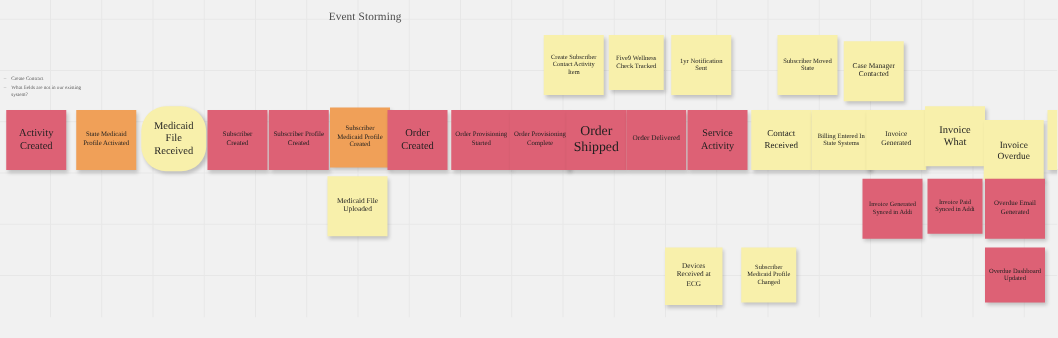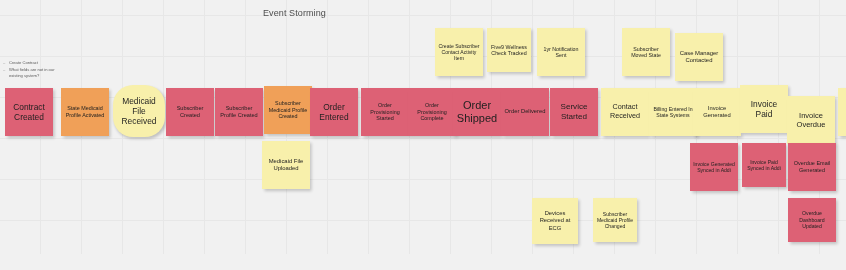--- a/index.html
+++ b/index.html
@@ -11,21 +11,21 @@
     position: relative;
     width: 846px;
     height: 254px;
     overflow: hidden;
     background-color: #f1f1f1;
     background-image:
       linear-gradient(to right, #e7e7e7 1px, transparent 1px),
       linear-gradient(to bottom, #e7e7e7 1px, transparent 1px);
     background-size: 41px 41px;
     background-position: -1px 15px;
-    font-family: Liberation Sans, sans-serif;
+    font-family: Liberation Serif, serif;
   }
   .board-title {
     position: absolute;
     left: 263px;
     top: 8px;
     font-size: 9px;
     color: #4d4d4d;
     letter-spacing: .1px;
     white-space: nowrap;
   }
@@ -78,42 +78,42 @@
 
   <div class="board-title">Event Storming</div>
 
   <ul class="notes-list">
     <li>Create Contract</li>
     <li>What fields are not in our existing system?</li>
   </ul>
 
   <div id="sticky-layer">
       <div class="note c-pink" style="left: 5px; top: 88px; width: 48px; height: 48px; font-size: 8.4px;">
-        <span>Contract Created</span>
+        <span>Activity Created</span>
       </div>
       <div class="note c-orange" style="left: 61px; top: 88px; width: 48px; height: 48px; font-size: 5.4px;">
         <span>State Medicaid Profile Activated</span>
       </div>
       <div class="note c-yellow" style="left: 113px; top: 85px; width: 52px; height: 52px; font-size: 8.4px; border-radius: 20px;">
         <span>Medicaid File Received</span>
       </div>
       <div class="note c-pink" style="left: 166px; top: 88px; width: 48px; height: 48px; font-size: 5.6px;">
         <span>Subscriber Created</span>
       </div>
       <div class="note c-pink" style="left: 215px; top: 88px; width: 48px; height: 48px; font-size: 5.6px;">
         <span>Subscriber Profile Created</span>
       </div>
       <div class="note c-orange" style="left: 264px; top: 86px; width: 48px; height: 48px; font-size: 5.4px;">
         <span>Subscriber Medicaid Profile Created</span>
       </div>
       <div class="note c-yellow" style="left: 262px; top: 141px; width: 48px; height: 48px; font-size: 5.9px;">
         <span>Medicaid File Uploaded</span>
       </div>
       <div class="note c-pink" style="left: 310px; top: 88px; width: 48px; height: 48px; font-size: 8.4px;">
-        <span>Order Entered</span>
+        <span>Order Created</span>
       </div>
       <div class="note c-pink" style="left: 361px; top: 88px; width: 48px; height: 48px; font-size: 5.4px;">
         <span>Order Provisioning Started</span>
       </div>
       <div class="note c-pink" style="left: 408px; top: 88px; width: 48px; height: 48px; font-size: 5.4px;">
         <span>Order Provisioning Complete</span>
       </div>
       <div class="note c-yellow" style="left: 435px; top: 28px; width: 48px; height: 48px; font-size: 5.1px;">
         <span>Create Subscriber Contact Activity Item</span>
       </div>
@@ -123,21 +123,21 @@
       <div class="note c-yellow" style="left: 537px; top: 28px; width: 48px; height: 48px; font-size: 5.3px;">
         <span>1yr Notification Sent</span>
       </div>
       <div class="note c-pink" style="left: 453px; top: 88px; width: 48px; height: 48px; font-size: 11px;">
         <span>Order Shipped</span>
       </div>
       <div class="note c-pink" style="left: 501px; top: 88px; width: 48px; height: 48px; font-size: 5.8px;">
         <span>Order Delivered</span>
       </div>
       <div class="note c-pink" style="left: 550px; top: 88px; width: 48px; height: 48px; font-size: 8.1px;">
-        <span>Service Started</span>
+        <span>Service Activity</span>
       </div>
       <div class="note c-yellow" style="left: 532px; top: 198px; width: 46px; height: 46px; font-size: 5.8px;">
         <span>Devices Received at ECG</span>
       </div>
       <div class="note c-yellow" style="left: 593px; top: 198px; width: 44px; height: 44px; font-size: 5.1px;">
         <span>Subscriber Medicaid Profile Changed</span>
       </div>
       <div class="note c-yellow" style="left: 622px; top: 28px; width: 48px; height: 48px; font-size: 5.3px;">
         <span>Subscriber Moved State</span>
       </div>
@@ -147,21 +147,21 @@
       <div class="note c-yellow" style="left: 601px; top: 88px; width: 48px; height: 48px; font-size: 7.2px;">
         <span>Contact Received</span>
       </div>
       <div class="note c-yellow" style="left: 649px; top: 88px; width: 48px; height: 48px; font-size: 5.2px;">
         <span>Billing Entered In State Systems</span>
       </div>
       <div class="note c-yellow" style="left: 693px; top: 88px; width: 48px; height: 48px; font-size: 5.8px;">
         <span>Invoice Generated</span>
       </div>
       <div class="note c-yellow" style="left: 740px; top: 85px; width: 48px; height: 48px; font-size: 8.4px;">
-        <span>Invoice Paid</span>
+        <span>Invoice What</span>
       </div>
       <div class="note c-yellow" style="left: 787px; top: 96px; width: 48px; height: 48px; font-size: 7.5px;">
         <span>Invoice Overdue</span>
       </div>
       <div class="note c-yellow" style="left: 838px; top: 88px; width: 48px; height: 48px; font-size: 6px;">
         <span></span>
       </div>
       <div class="note c-pink" style="left: 690px; top: 143px; width: 48px; height: 48px; font-size: 5.1px;">
         <span>Invoice Generated Synced in Addi</span>
       </div>

